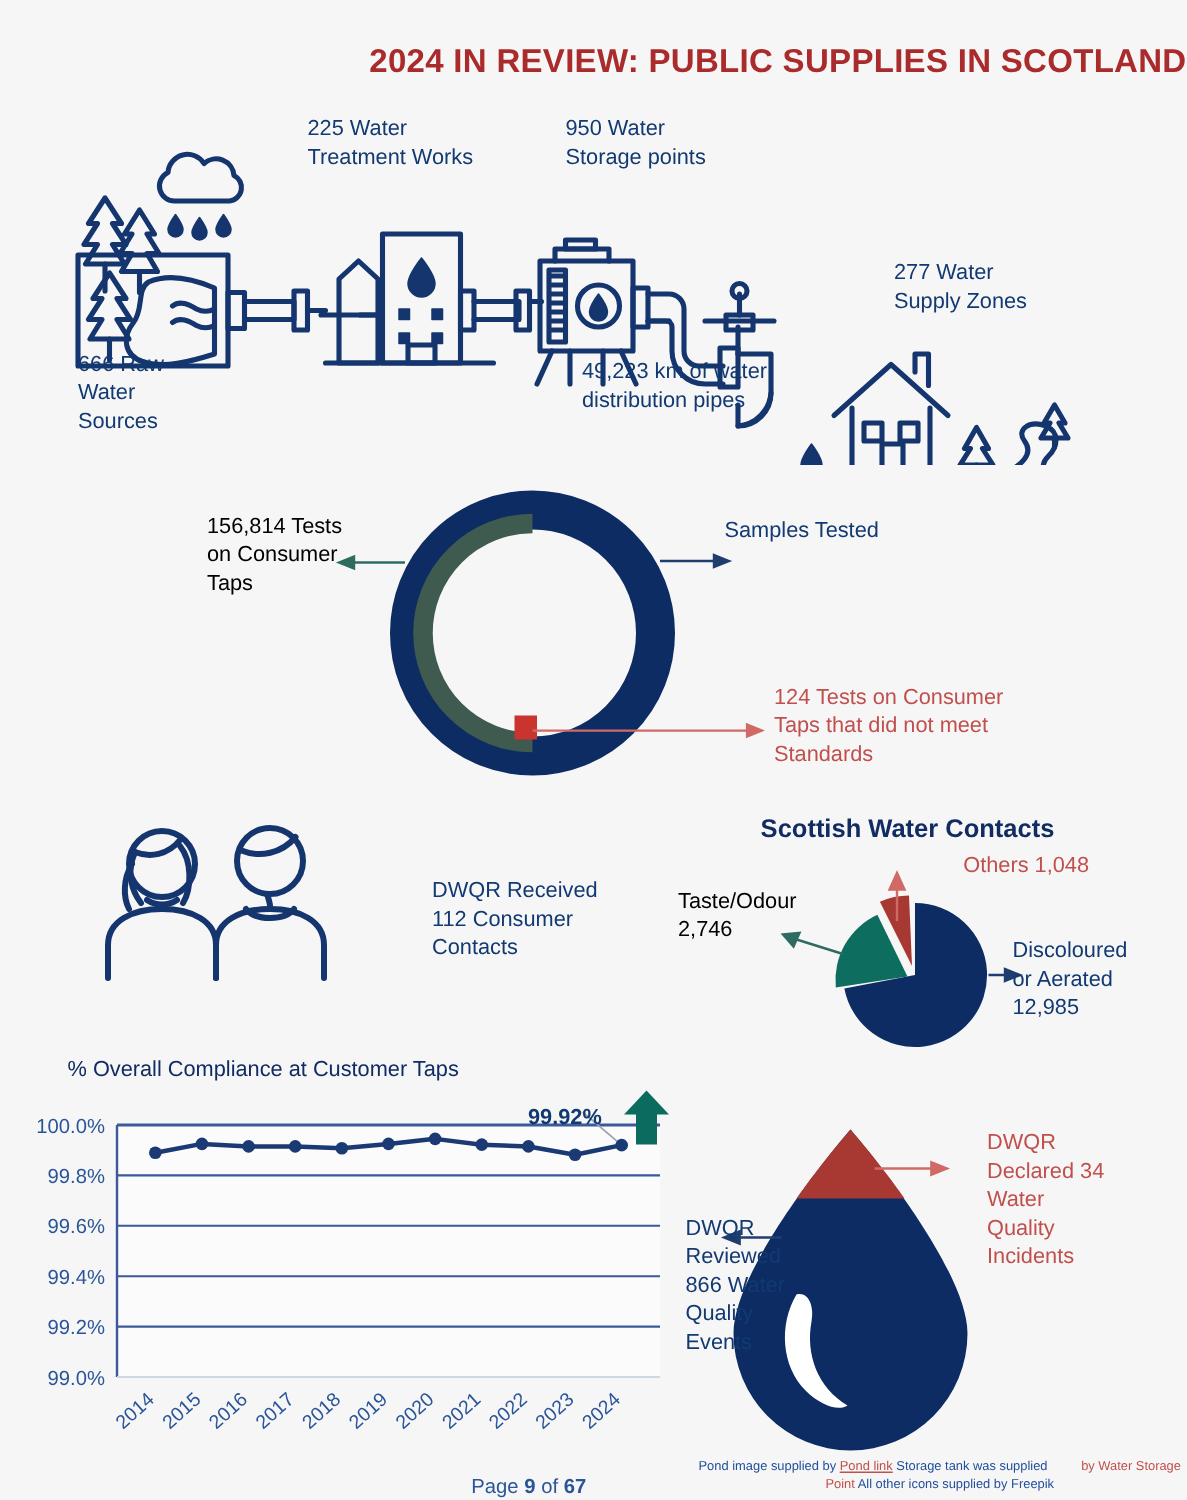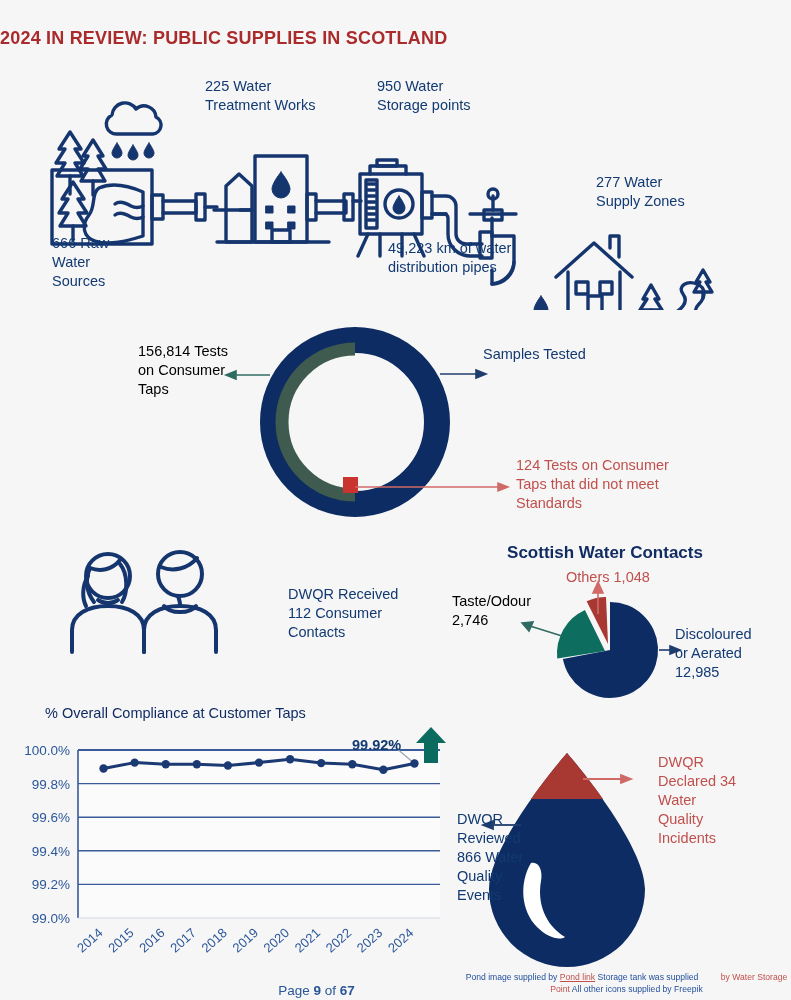--- a/index.html
+++ b/index.html
@@ -8,22 +8,22 @@
     background:#f7f6f6;
     font-family:"Liberation Sans",sans-serif;
     color:#123a72;
     position:relative;
     overflow:hidden;
   }
   .abs{position:absolute;}
   
   #title{
     top:28px;left:0;width:791px;
-    text-align:left;
-    font-size:18px;font-weight:bold;
+    text-align:right;
+    font-size:22px;font-weight:bold;
     color:#aa2b2b;
     letter-spacing:.2px;
   }
   
   .lbl{font-size:14.5px;line-height:19px;color:#1f4e9c;}
   .lbl.navy{color:#123a72;}
   .lbl.teal{color:#000000;}
   .lbl.red{color:#c0504d;}
   .lbl.bold{font-weight:bold;}
   
@@ -39,21 +39,21 @@
   #linechart{top:728px;left:10px;}
   .tick{font-size:13.5px;fill:#2a5699;font-family:"Liberation Sans",sans-serif;}
   .xtick{font-size:13px;fill:#2a5699;font-family:"Liberation Sans",sans-serif;}
   
   #drop{top:745px;left:455px;}
   
   #credits{top:972px;left:462px;width:329px;text-align:center;font-size:8.6px;line-height:11.5px;color:#1f4e9c;}
   #credits .lnk{color:#c0504d;text-decoration:underline;}
   #credits .rd{color:#c0504d;padding-left:20px;}
   
-  #pagefoot{top:983px;left:0;width:633px;text-align:center;font-size:13.5px;color:#2a5699;}
+  #pagefoot{top:983px;left:0;width:633px;text-align:center;font-size:13.5px;color:#2a5699;padding-left:36px;}
   #pagefoot b{font-weight:bold;}
 </style>
 </head>
 <body>
 
 <div class="abs" id="title">2024 IN REVIEW: PUBLIC SUPPLIES IN SCOTLAND</div>
 
 <div class="abs" id="proc">
   <svg width="791" height="240" viewBox="0 0 791 240" xmlns="http://www.w3.org/2000/svg">
     <g fill="none" stroke="#14356e" stroke-width="3.4" stroke-linecap="round" stroke-linejoin="round">
@@ -267,21 +267,21 @@
       <polygon points="82,63 93,62 89,71"></polygon>
     </g>
 
     <g stroke="#1f3d6e" stroke-width="1.6" fill="#1f3d6e">
       <line x1="219" y1="90" x2="232" y2="90"></line>
       <polygon points="240,90 230,86 230,94"></polygon>
     </g>
   </svg>
 </div>
 
-<div class="abs lbl red" style="top:568px;left:566px;width:160px;">
+<div class="abs lbl red" style="top:568px;left:566px;width:160px;text-align:right;">
   <div>Others 1,048</div>
 </div>
 <div class="abs lbl teal" style="top:592px;left:452px;width:120px;">
   <div>Taste/Odour</div>
   <div>2,746</div>
 </div>
 <div class="abs lbl navy" style="top:625px;left:675px;width:120px;">
   <div>Discoloured</div>
   <div>or Aerated</div>
   <div>12,985</div>

